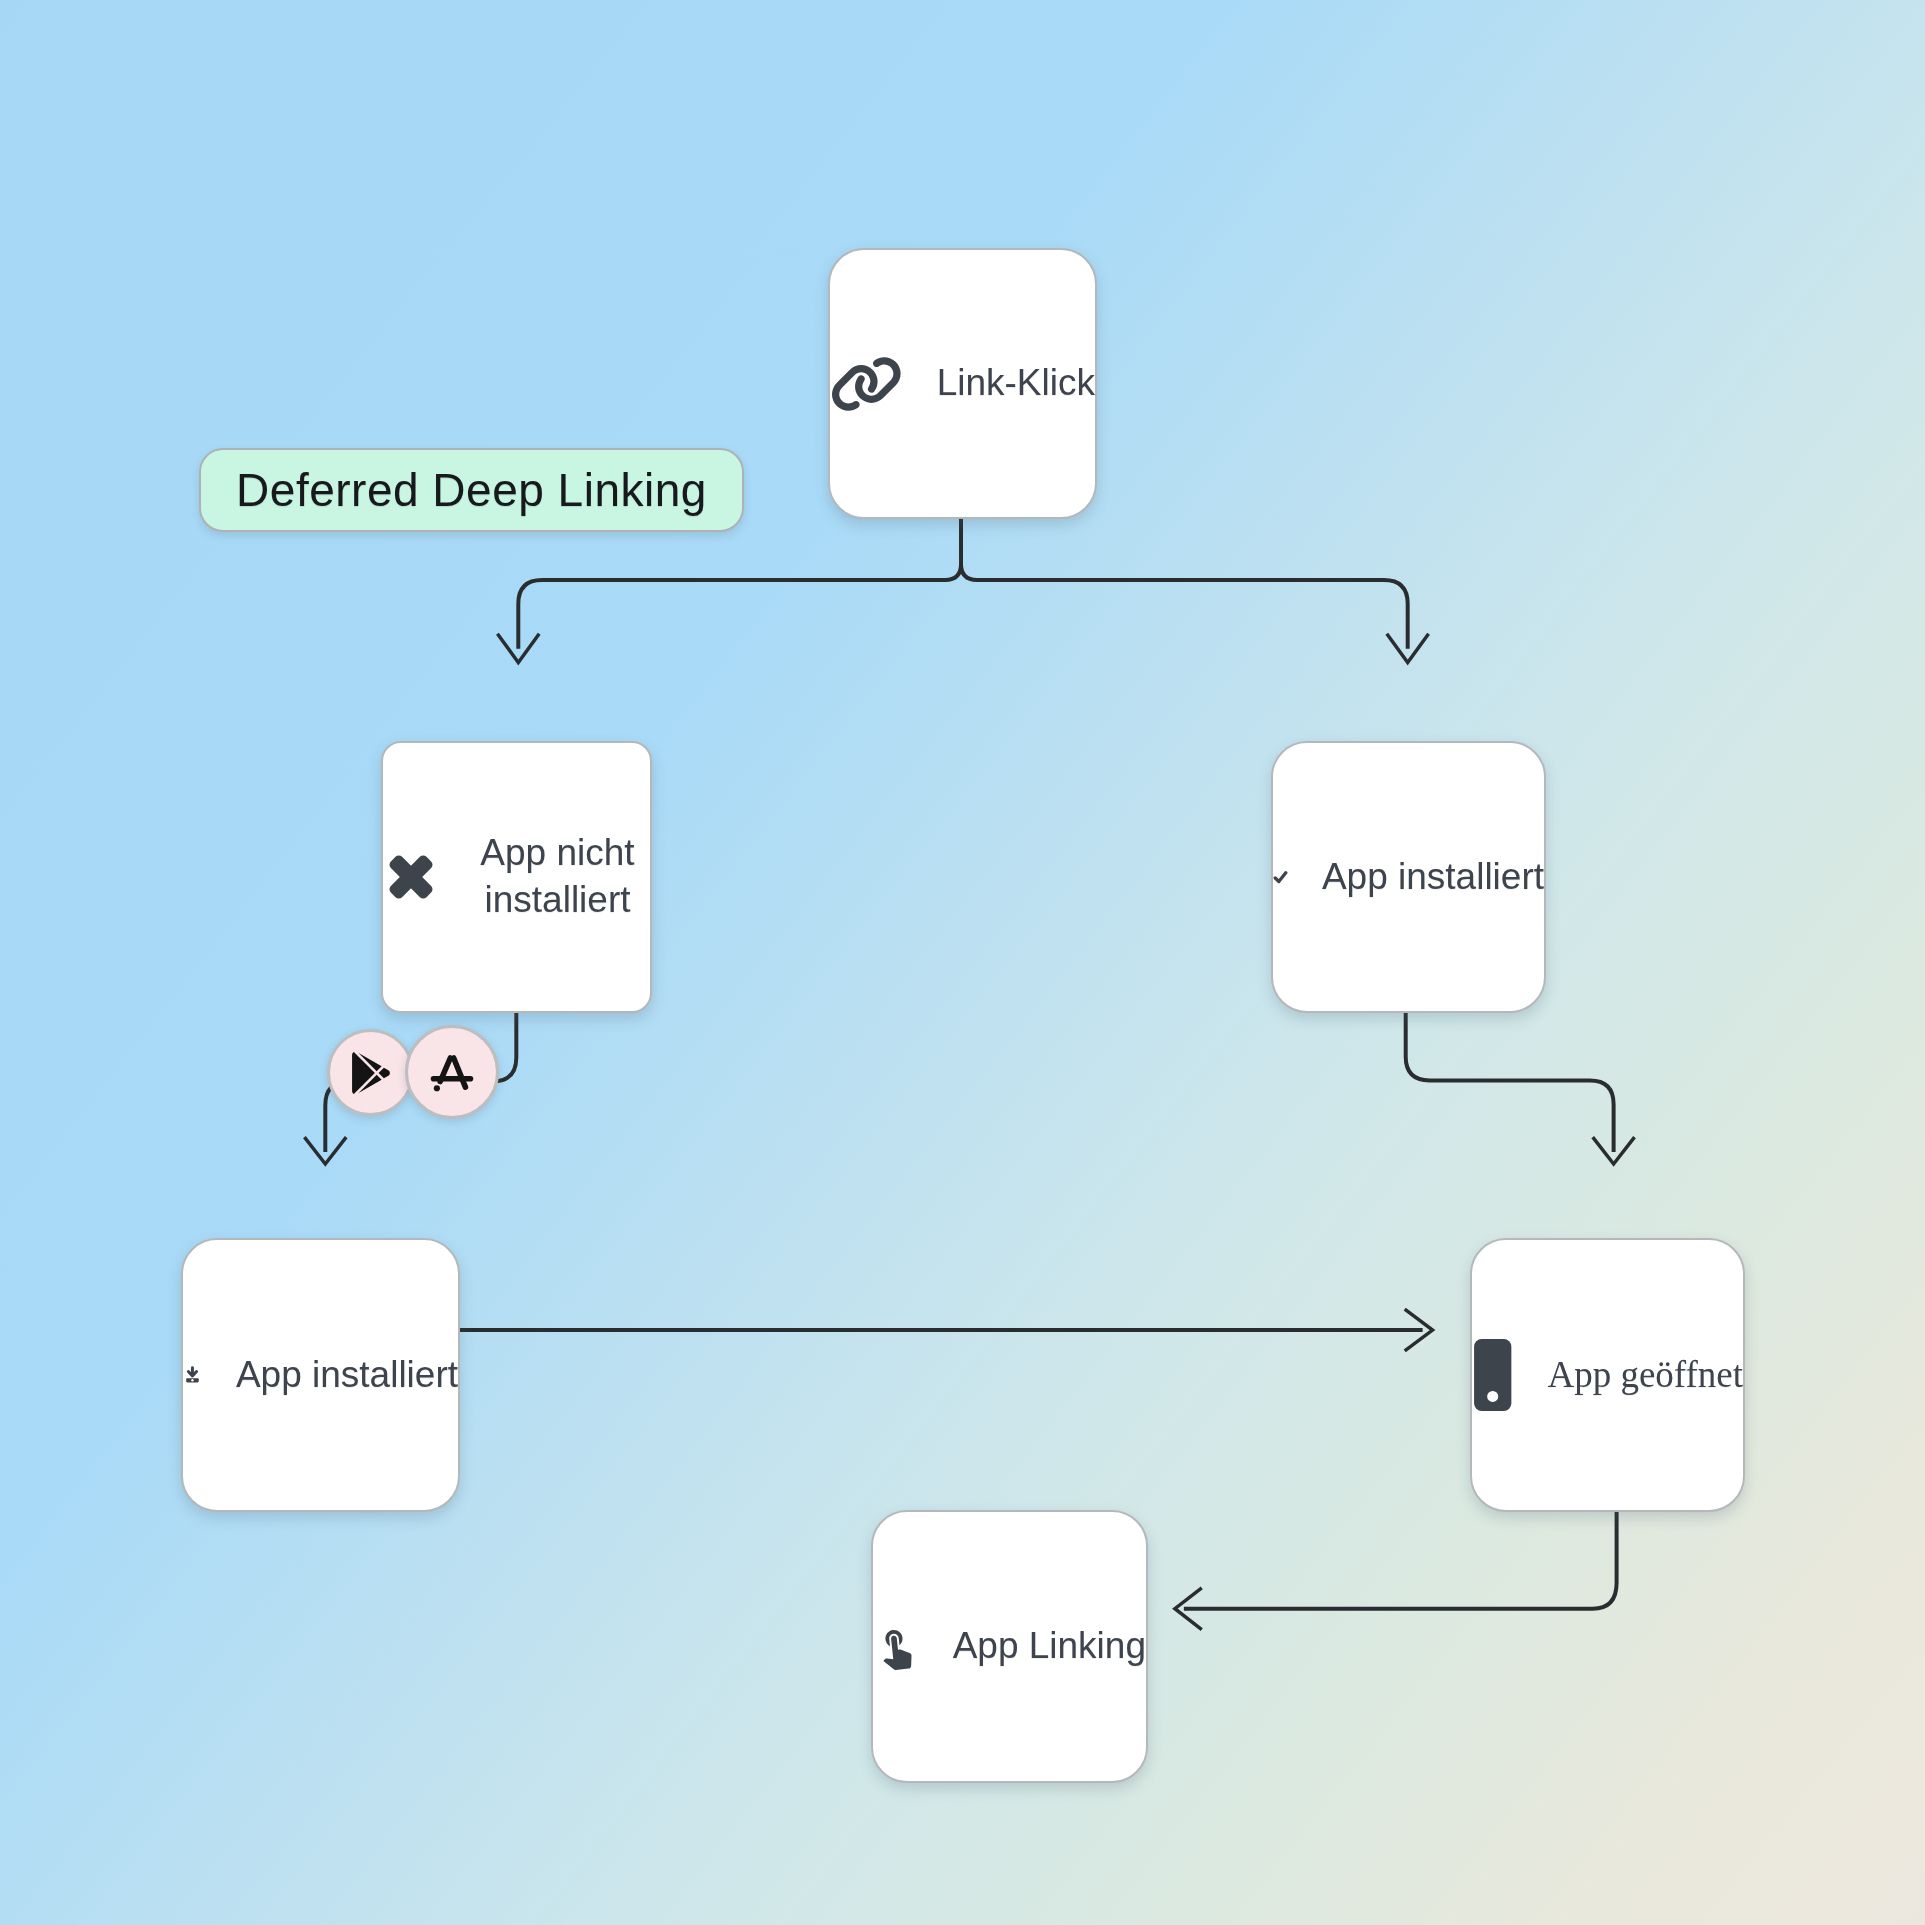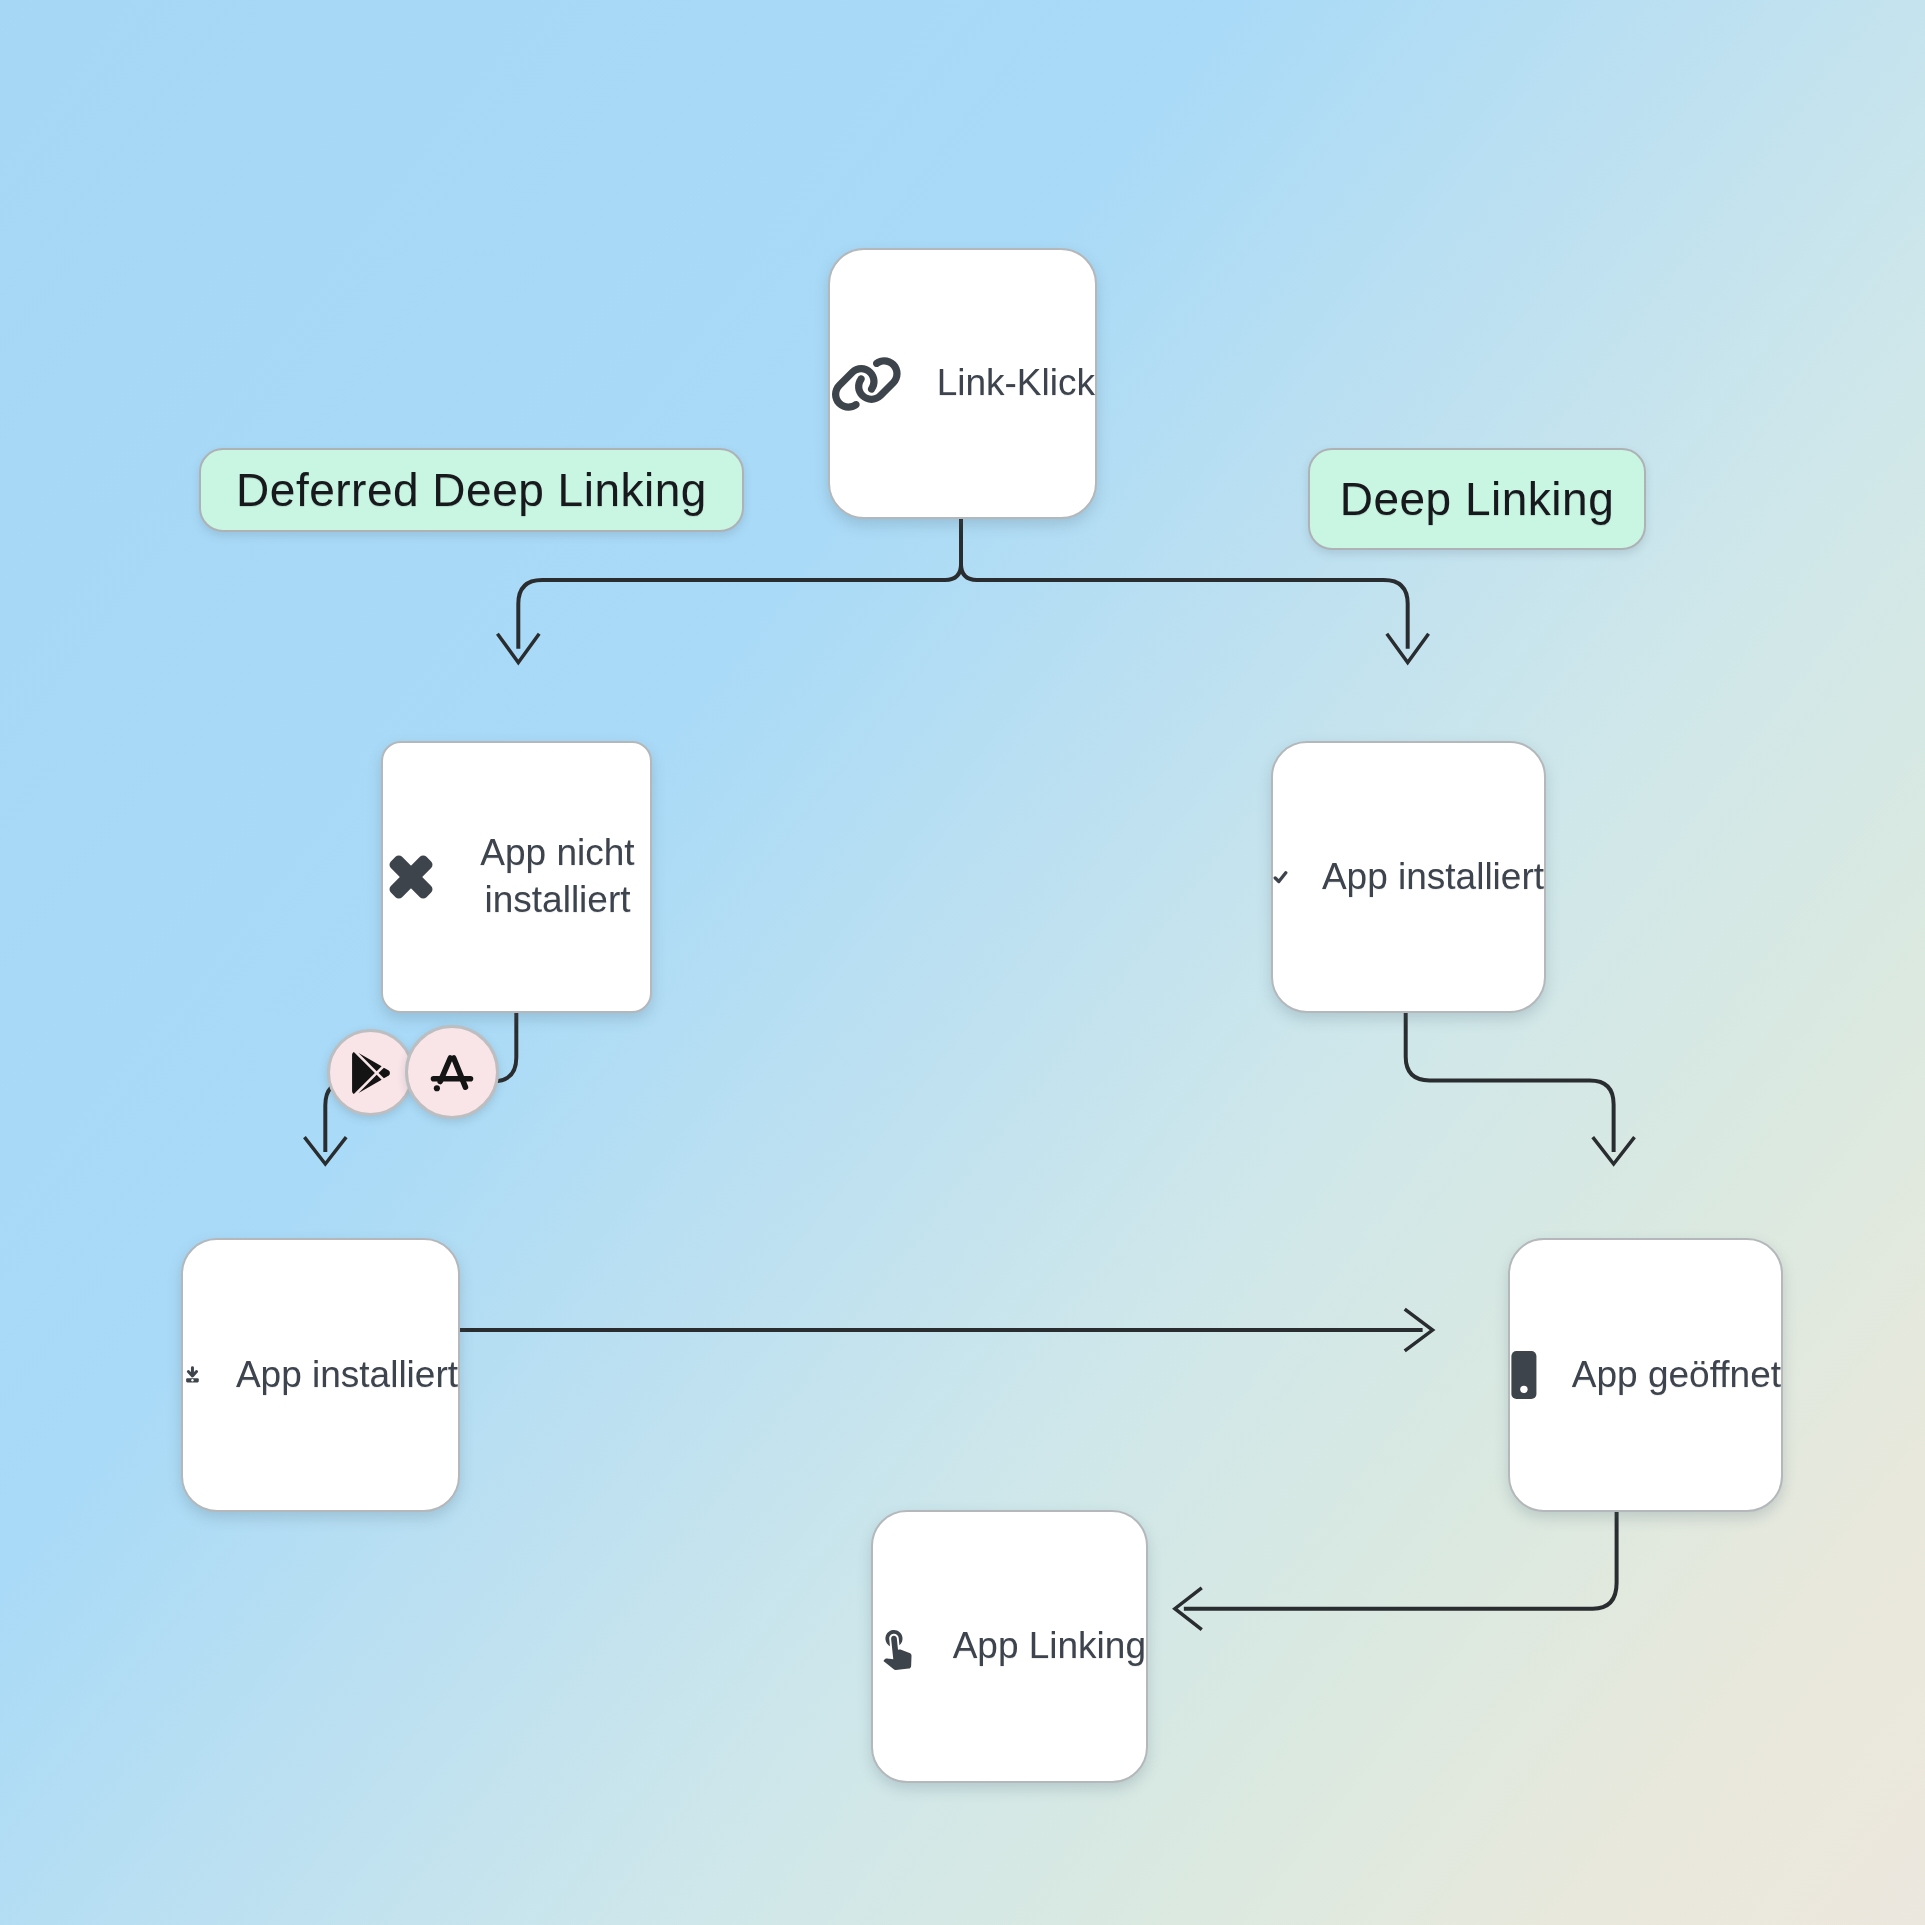--- a/index.html
+++ b/index.html
@@ -61,23 +61,20 @@
     <path d="M462 1337 L1430 1337"></path>
     <path stroke-width="3.5" d="M1412 1316 L1440 1337 L1412 1358"></path>
 
     <path d="M1625 1477 L1625 1591 Q1625 1617 1601 1617 L1190 1617"></path>
     <path stroke-width="3.5" d="M1208 1596 L1181 1617 L1208 1638"></path>
   </svg>
 
   <div class="tag" style="left:199px; top:448px; width:545px; height:84px;">
     <span>Deferred Deep Linking</span>
   </div>
-  <div class="tag" style="left:1308px; top:448px; width:338px; height:102px;">
-    <span>Deep Linking</span>
-  </div>
 
   <div class="node" style="left:828px; top:204px; width:269px; height:271px;">
     <svg class="icon" width="111" height="90" viewBox="0 0 640 512" fill="#3e444b">
       <path d="M579.8 267.7c56.5-56.5 56.5-148 0-204.5c-50-50-128.8-56.5-186.3-15.4l-1.6 1.1c-14.4 10.3-17.7 30.3-7.4 44.6s30.3 17.7 44.6 7.4l1.6-1.1c32.1-22.9 76-19.3 103.8 8.6c31.5 31.5 31.5 82.5 0 114L422.3 334.8c-31.5 31.5-82.5 31.5-114 0c-27.9-27.9-31.5-71.8-8.6-103.8l1.1-1.6c10.3-14.4 6.9-34.4-7.4-44.6s-34.4-6.9-44.6 7.4l-1.1 1.6C206.5 251.2 213 330 263 380c56.5 56.5 148 56.5 204.5 0L579.8 267.7zM60.2 244.3c-56.5 56.5-56.5 148 0 204.5c50 50 128.8 56.5 186.3 15.4l1.6-1.1c14.4-10.3 17.7-30.3 7.4-44.6s-30.3-17.7-44.6-7.4l-1.6 1.1c-32.1 22.9-76 19.3-103.8-8.6C74 372 74 321 105.5 289.5L217.7 177.2c31.5-31.5 82.5-31.5 114 0c27.9 27.9 31.5 71.8 8.6 103.9l-1.1 1.6c-10.3 14.4-6.9 34.4 7.4 44.6s34.4 6.9 44.6-7.4l1.1-1.6C433.5 260.8 427 182 377 132c-56.5-56.5-148-56.5-204.5 0L60.2 244.3z"></path>
     </svg>
     <div class="node-label">Link-Klick</div>
   </div>
 
   <div class="node" style="left:381px; top:697px; width:271px; height:272px; gap:26px;border-radius:20px;">
     <svg class="icon" width="94" height="94" viewBox="0 0 120 120" fill="#3e444b">
@@ -117,21 +114,21 @@
       <g stroke="#3e444b" stroke-width="19" stroke-linecap="round" stroke-linejoin="round" fill="none">
         <path d="M60 14 L60 56"></path>
         <path d="M34 38 L60 66 L86 38"></path>
       </g>
       <rect x="20" y="80" width="80" height="27" rx="7" fill="#3e444b"></rect>
       <circle cx="60" cy="93.5" r="7.5" fill="#ffffff"></circle>
     </svg>
     <div class="node-label">App installiert</div>
   </div>
 
-  <div class="node" style="left:1508px; top:1194px; width:275px; height:274px;">
+  <div class="node" style="left:1470px; top:1194px; width:275px; height:274px;font-family:Liberation Serif, serif;">
     <svg class="icon" width="50" height="92" viewBox="0 0 60 110">
       <rect x="3" y="3" width="54" height="104" rx="11" fill="#3e444b"></rect>
       <circle cx="30" cy="86" r="8" fill="#ffffff"></circle>
     </svg>
     <div class="node-label">App geöffnet</div>
   </div>
 
   <div class="node" style="left:871px; top:1466px; width:277px; height:273px;">
     <svg class="icon" width="96" height="96" viewBox="0 0 24 24" fill="#3e444b" style="transform:rotate(-6deg);">
       <path d="M9 11.24V7.5C9 6.12 10.12 5 11.5 5S14 6.12 14 7.5v3.74c1.21-.81 2-2.18 2-3.74C16 5.01 13.99 3 11.5 3S7 5.01 7 7.5c0 1.56.79 2.93 2 3.74zm9.84 4.63l-4.54-2.26c-.17-.07-.35-.11-.54-.11H13v-6c0-.83-.67-1.5-1.5-1.5S10 6.67 10 7.5v10.74c-3.6-.76-3.54-.75-3.67-.75-.31 0-.59.13-.79.33l-.79.8 4.94 4.94c.27.27.65.44 1.06.44h6.79c.75 0 1.33-.55 1.44-1.28l.75-5.27c.01-.07.02-.14.02-.2 0-.62-.38-1.16-.91-1.38z"></path>

